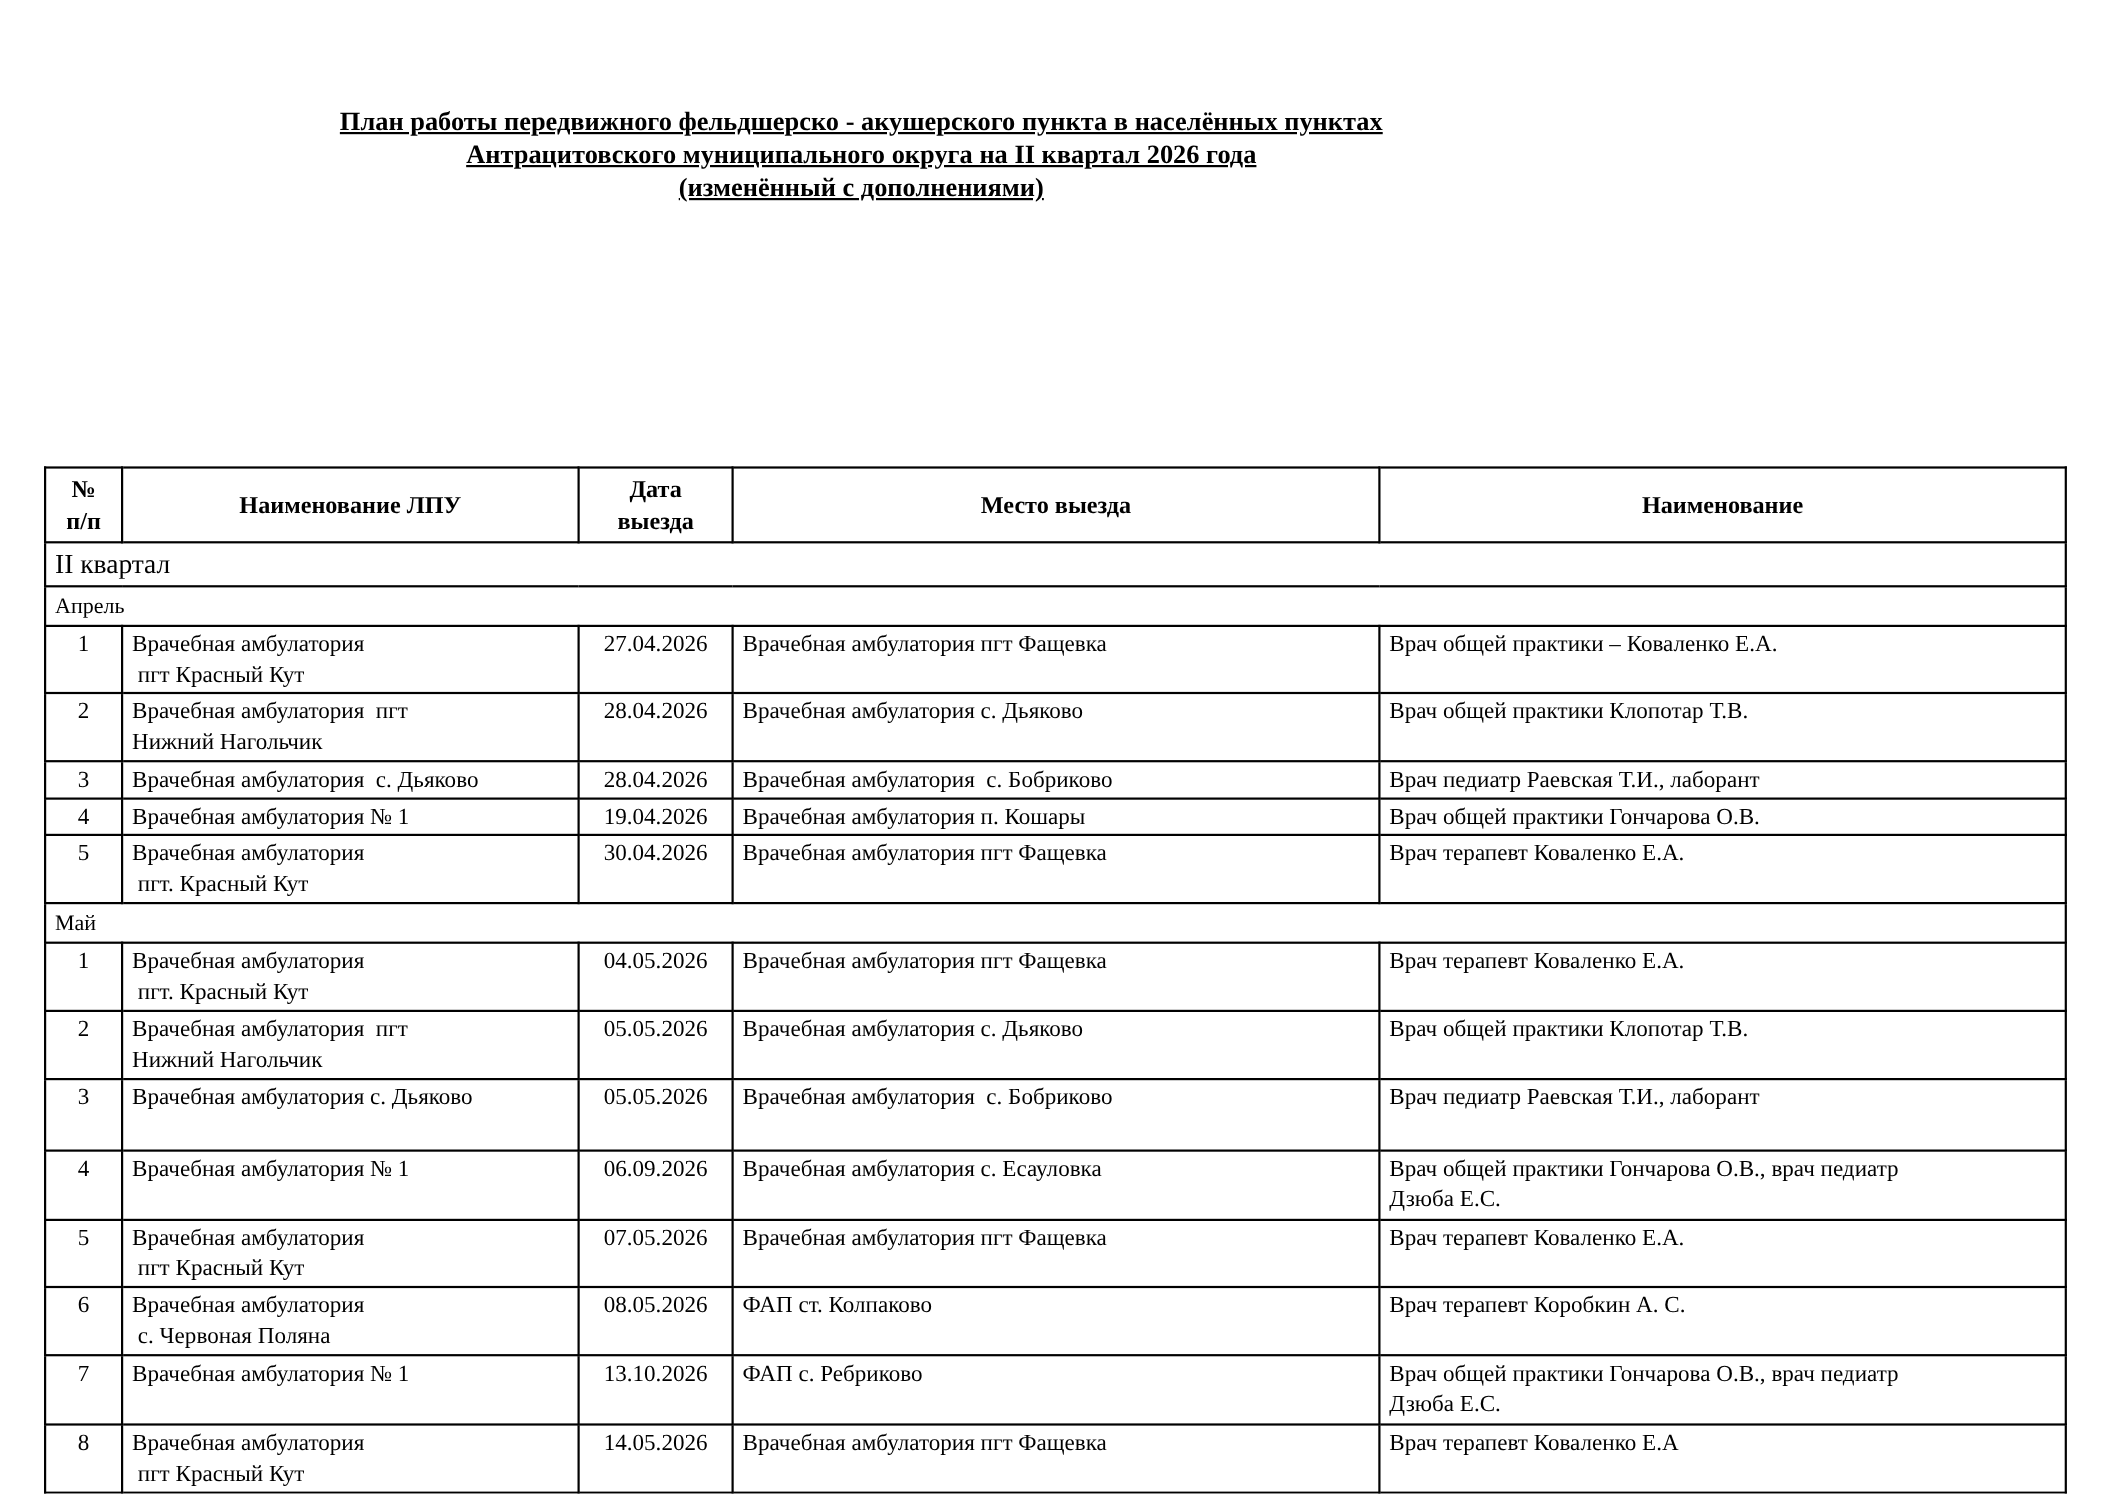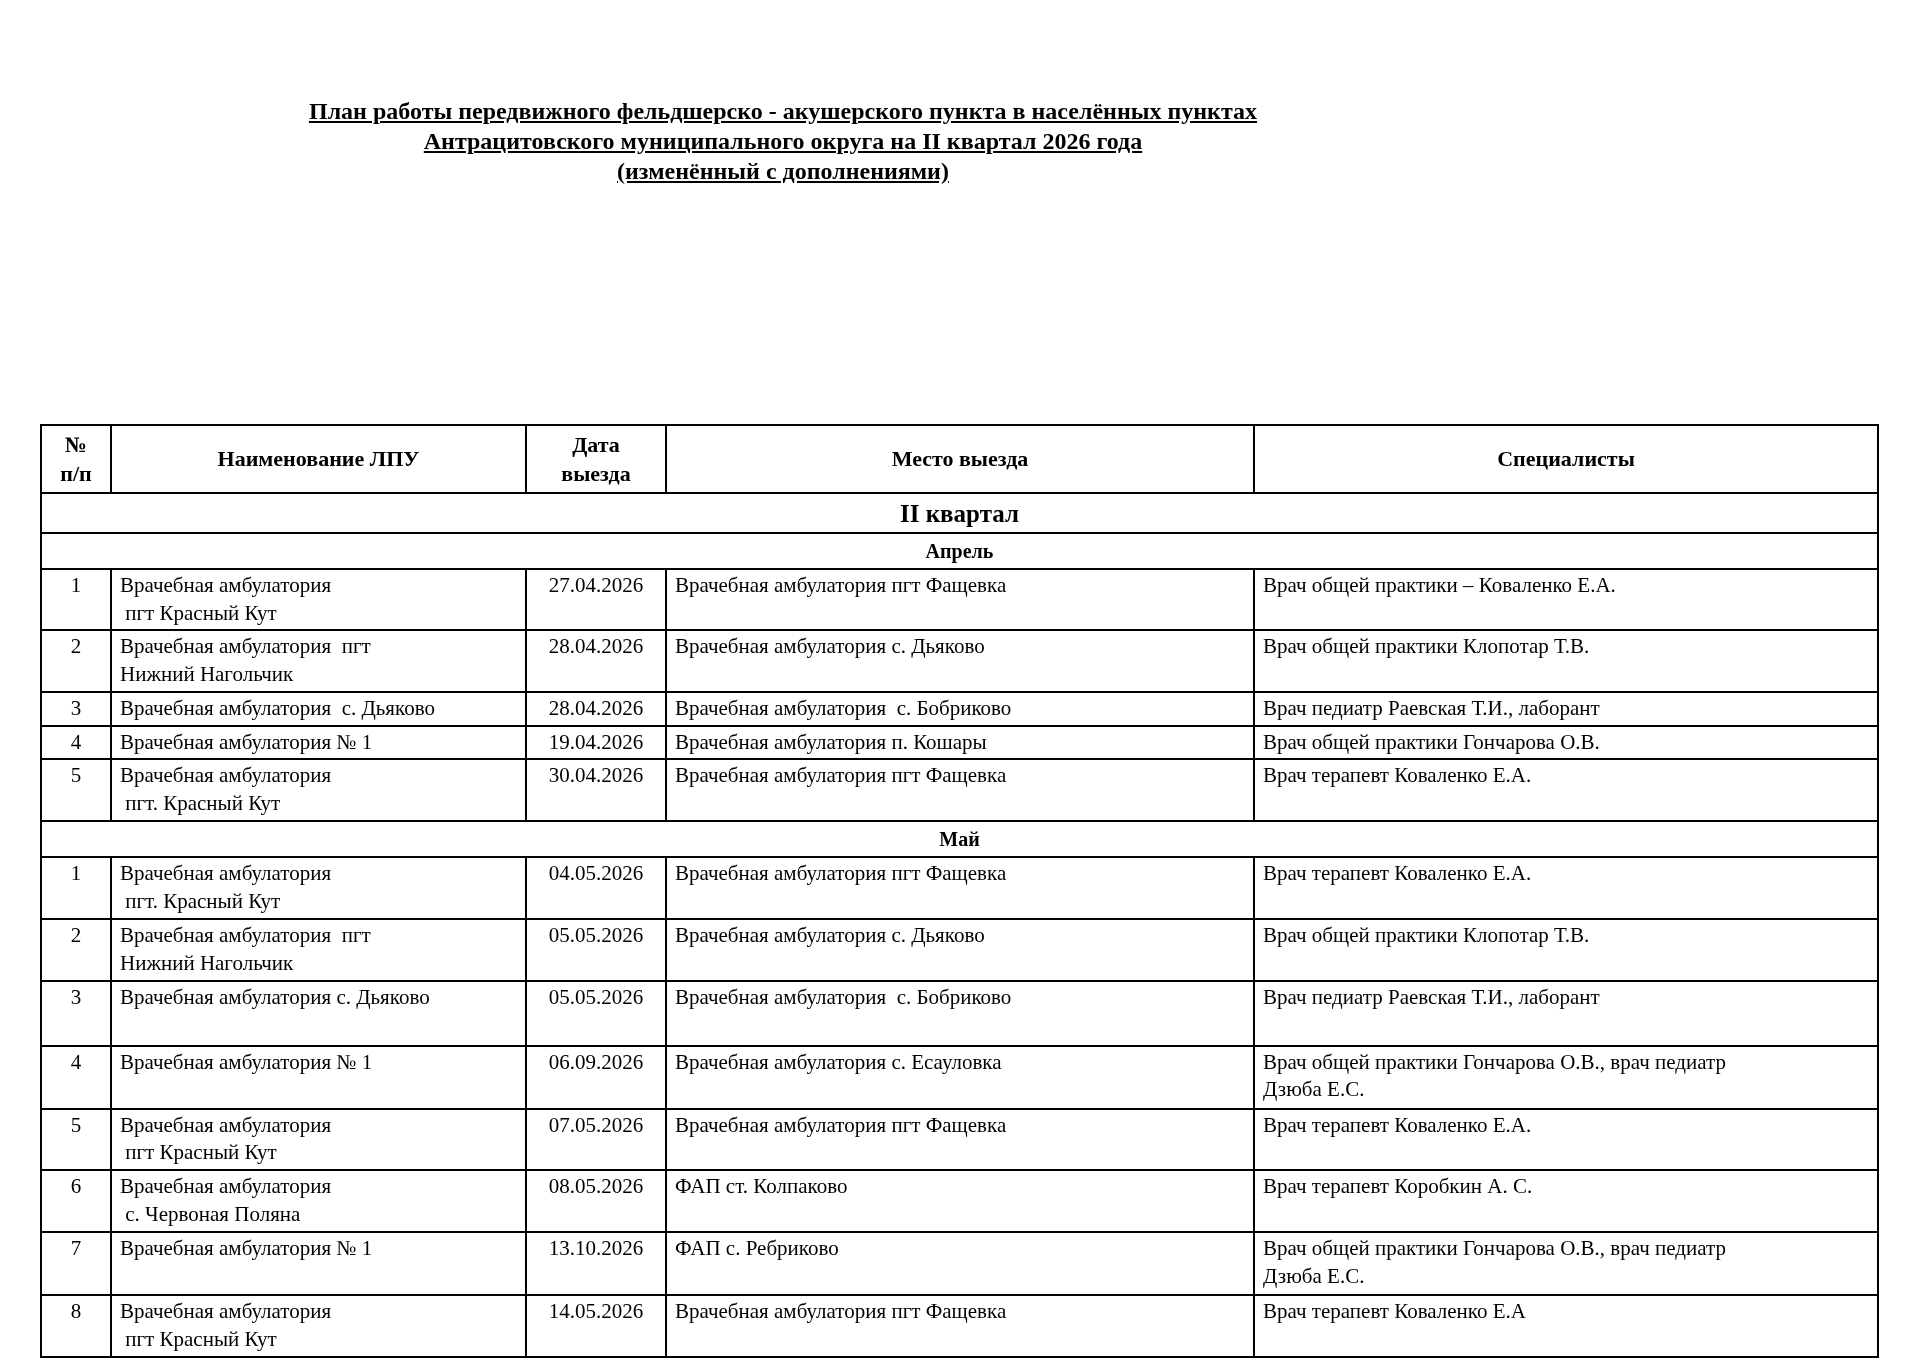--- a/index.html
+++ b/index.html
@@ -45,22 +45,21 @@
     font-weight: bold;
     text-align: center;
     vertical-align: middle;
     white-space: pre-line;
     padding: 2px 4px;
   }
   .cell-num   { text-align: center; padding-left: 2px; padding-right: 2px; }
   .cell-date  { text-align: center; padding-left: 3px; padding-right: 3px; }
   .cell-lpu, .cell-place, .cell-spec { white-space: pre-wrap; }
   .section-row td {
-    text-align: center;
-    font-weight: bold;
+    font-weight: normal;
     vertical-align: middle;
   }
   .quarter-row td { font-size: 25px; }
   .month-row td   { font-size: 20px; }
   
   .rh-hdr { height: 68px; }
   .rh-40 { height: 40px; }
   .rh-36 { height: 36px; }
   .rh-30 { height: 30px; }
   .rh-57 { height: 57px; }
@@ -88,21 +87,21 @@
     </colgroup>
 
     <tbody>
         <tr class="rh-hdr">
       <th>№
 п/п</th>
       <th>Наименование ЛПУ</th>
       <th>Дата
 выезда</th>
       <th>Место выезда</th>
-      <th>Специалисты</th>
+      <th>Наименование</th>
     </tr>
 
     <tr class="section-row quarter-row rh-40">
       <td colspan="5">II квартал</td>
     </tr>
 
     <tr class="section-row month-row rh-36">
       <td colspan="5">Апрель</td>
     </tr>
 

